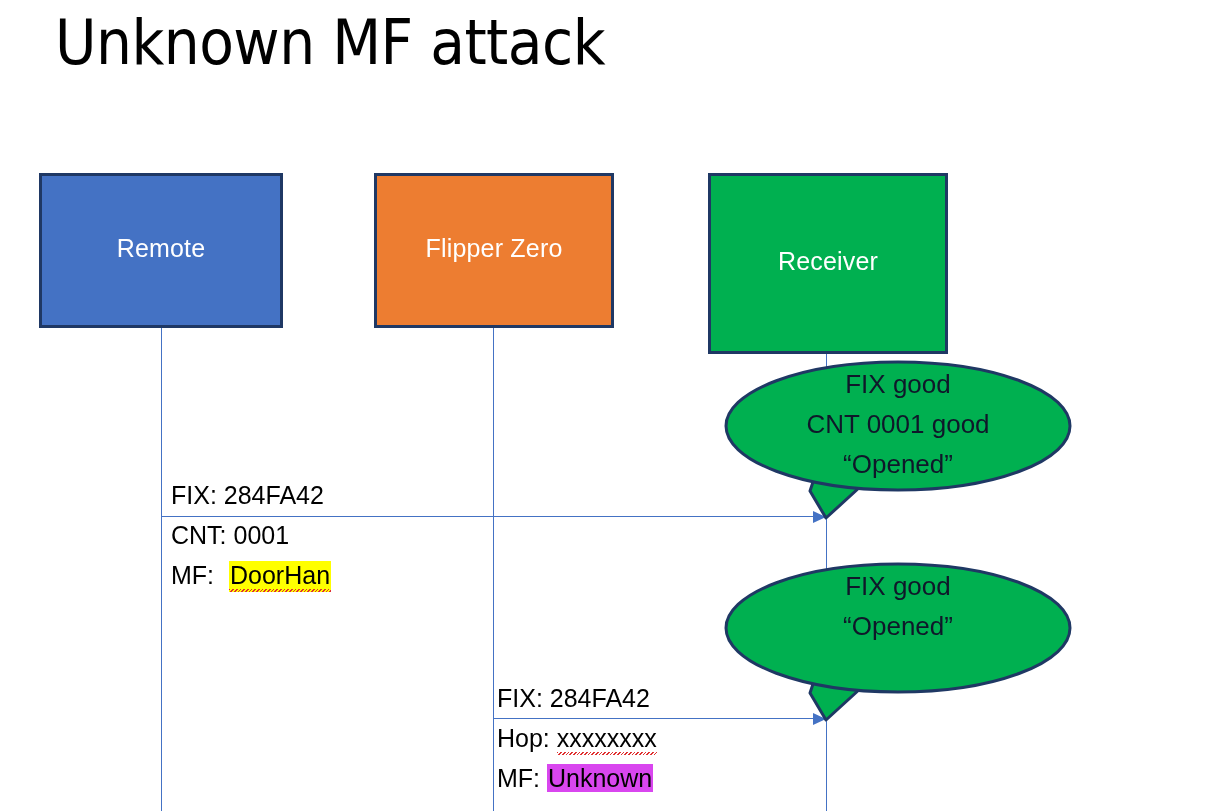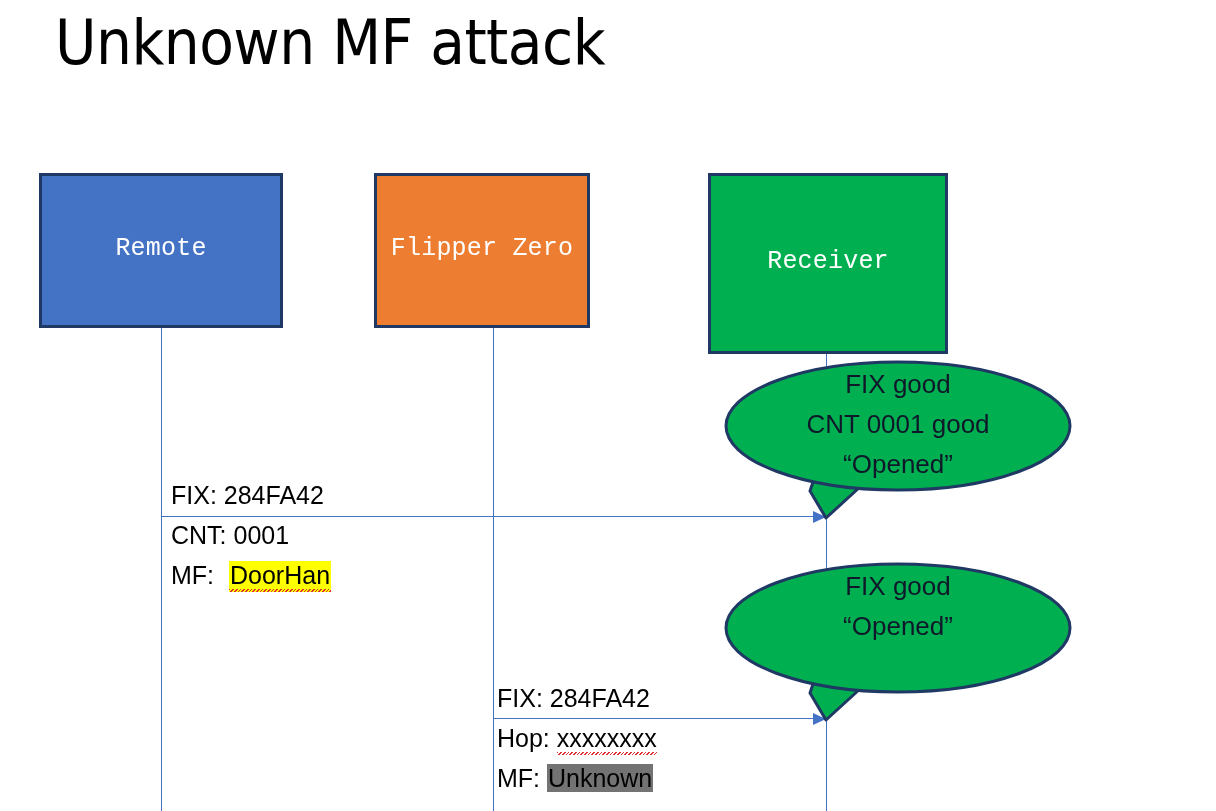--- a/index.html
+++ b/index.html
@@ -50,21 +50,21 @@
     border: 3px solid #1F3864;
     box-sizing: border-box;
     display: flex;
     align-items: center;
     justify-content: center;
   }
   .actor-label {
     color: #ffffff;
     font-size: 25px;
     font-weight: 400;
-    font-family: Liberation Mono, monospace;
+    font-family: Liberation Sans, sans-serif;
     letter-spacing: 0.2px;
     white-space: nowrap;
     position: relative;
     top: -2px;
   }
 
   
   .msg-arrow {
     position: absolute;
     height: 2px;
@@ -93,21 +93,21 @@
     color: #000000;
     font-family: "Liberation Sans", "DejaVu Sans", sans-serif;
     white-space: nowrap;
     line-height: 40px;
   }
   .msg-text .line {
     display: block;
     height: 40px;
   }
   .hl {
-    background: #737373;
+    background: #d946ef;
     padding: 0 1px;
   }
   .sq {
     
     background-image:
       repeating-linear-gradient(135deg,
         #E03030 0px, #E03030 1.2px,
         transparent 1.2px, transparent 2.6px);
     background-position: 0 100%;
     background-size: 100% 3px;
@@ -149,21 +149,21 @@
   <div class="slide-title">Unknown MF attack</div>
 
   <div class="lifeline" style="left:161px; top:326px; height:485px;"></div>
   <div class="lifeline" style="left:493px; top:326px; height:485px;"></div>
   <div class="lifeline" style="left:826px; top:326px; height:485px;"></div>
 
   <div class="actor-box" style="left:39px; top:173px; width:244px; height:155px; background:#4472C4;">
     <span class="actor-label">Remote</span>
   </div>
 
-  <div class="actor-box" style="left:374px; top:173px; width:216px; height:155px; background:#ED7D31;">
+  <div class="actor-box" style="left:374px; top:173px; width:240px; height:155px; background:#ED7D31;">
     <span class="actor-label">Flipper Zero</span>
   </div>
 
   <div class="actor-box" style="left:708px; top:173px; width:240px; height:181px; background:#00B050;">
     <span class="actor-label">Receiver</span>
   </div>
 
   <div class="msg-arrow" style="left:161px; top:516px; width:665px;">
     <div class="shaft" style="width:653px;"></div>
     <div class="head" style="left:652px;"></div>

